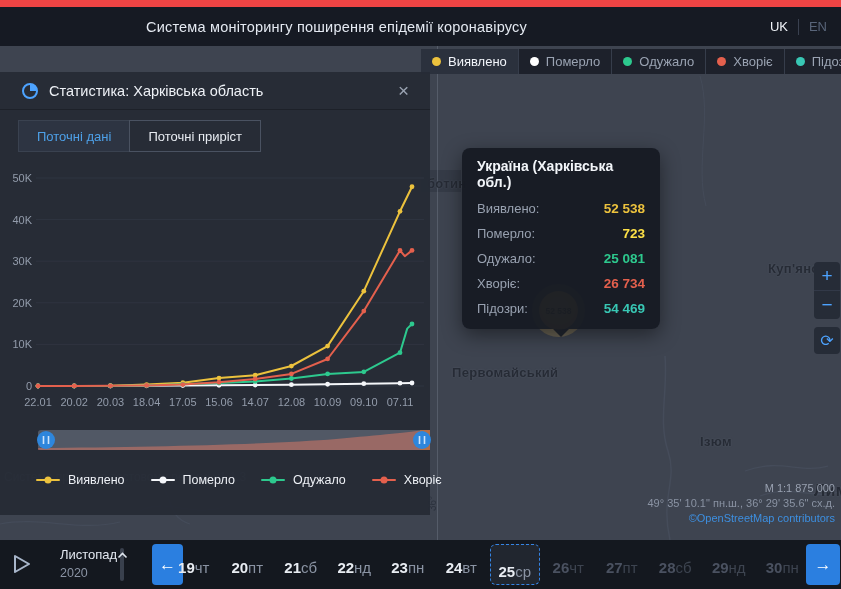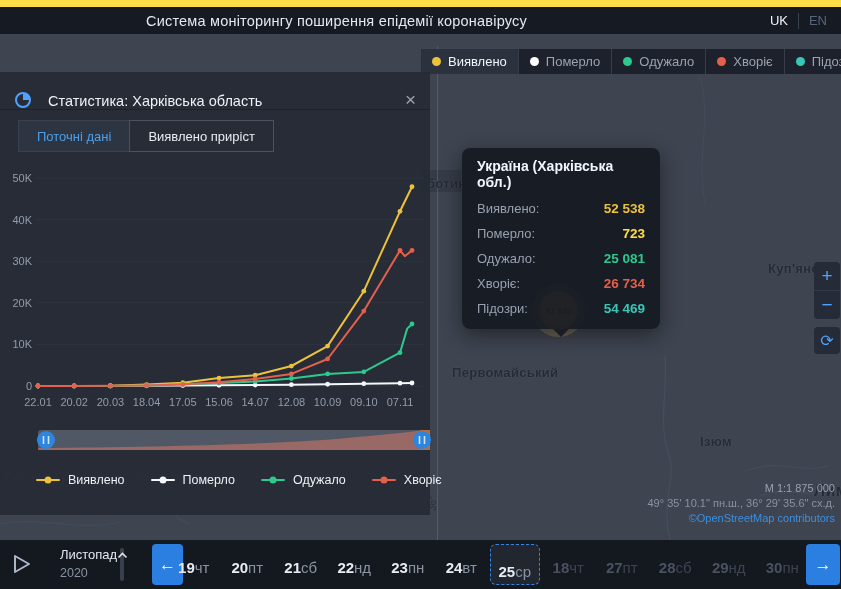--- a/index.html
+++ b/index.html
@@ -1,22 +1,22 @@
 <!DOCTYPE html>
 <html><head>
 <meta charset="utf-8">
 <style>
   html,body{margin:0;padding:0;background:#0a0c11;}
   *{box-sizing:border-box;}
   .stage{position:relative;width:841px;height:589px;overflow:hidden;background:#3e4450;
          font-family:"Liberation Sans","DejaVu Sans",sans-serif;color:#dfe5ee;}
 
   
-  .top-header{position:absolute;top:0;left:0;right:0;height:34px;background:#161a23;
-              border-top:7px solid #fde047;z-index:60;}
+  .top-header{position:absolute;top:0;left:0;right:0;height:46px;background:#161a23;
+              border-top:7px solid #ef4444;z-index:60;}
   .app-title{position:absolute;left:146px;top:50%;transform:translateY(-50%);
              font-size:14.5px;color:#e4e9f1;letter-spacing:.2px;}
   .lang-switch{position:absolute;right:14px;top:50%;transform:translateY(-50%);
                display:flex;align-items:center;gap:10px;font-size:13px;}
   .lang-uk{color:#f0f3f8;cursor:pointer;}
   .lang-sep{width:1px;height:16px;background:#3a4150;}
   .lang-en{color:#59657a;cursor:pointer;}
 
   
   .map{position:absolute;top:46px;left:0;width:841px;height:494px;background:#3e4450;}
@@ -48,21 +48,21 @@
               display:flex;align-items:stretch;z-index:16;}
   .cat-chip{display:flex;align-items:center;gap:7px;padding:0 11px;font-size:13px;color:#9aa3b2;
             cursor:pointer;white-space:nowrap;}
   .cat-chip.active{background:#2b313d;color:#f2f5fa;}
   .cat-chip + .cat-chip{border-left:1px solid #363d4b;}
   .cat-dot{width:9px;height:9px;border-radius:50%;flex:0 0 auto;}
 
   
   .panel{position:absolute;left:0;top:26px;width:430px;height:443px;background:rgba(38,43,54,.97);
          z-index:20;}
-  .panel-header{height:38px;display:flex;align-items:flex-end;gap:16px;padding:0 14px;
+  .panel-header{height:38px;display:flex;align-items:center;gap:10px;padding:0 21px;
                 border-bottom:1px solid #1d2129;}
   .panel-title{font-size:14.5px;color:#eef1f6;flex:1;}
   .panel-close{color:#9aa3b2;font-size:19px;line-height:1;cursor:pointer;}
   .tabs{display:flex;margin:10px 0 0 18px;}
   .tab{height:32px;display:flex;align-items:center;padding:0 18px;font-size:13px;cursor:pointer;}
   .tab.active{background:#2d3442;color:#4da0e8;border:1px solid #3a4250;border-right:none;}
   .tab:not(.active){color:#e8ecf2;border:1px solid #4a5261;}
   .chart-svg{position:absolute;left:0;top:96px;width:430px;height:250px;}
   .mini-slider{position:absolute;left:36px;top:356px;width:396px;height:24px;}
   .chart-legend{position:absolute;left:36px;top:401px;display:flex;gap:26px;align-items:center;}
@@ -175,21 +175,21 @@
       <svg width="18" height="18" viewBox="0 0 18 18">
         <circle cx="9" cy="9" r="7" fill="none" stroke="#4da3ff" stroke-width="2"></circle>
         <path d="M9,9 L9,2 A7,7 0 0 1 16,9 Z" fill="#4da3ff"></path>
       </svg>
       <span class="panel-title">Статистика: Харківська область</span>
       <span class="panel-close">×</span>
     </div>
 
     <div class="tabs">
       <div class="tab active">Поточні дані</div>
-      <div class="tab">Виявлено приріст</div>
+      <div class="tab">Поточні приріст</div>
     </div>
 
     <svg class="chart-svg" viewBox="0 0 430 250">
         <line x1="36" x2="424" y1="218" y2="218" stroke="#2f3440" stroke-width="1"></line>
         <text x="32" y="222" fill="#939cab" font-size="11" text-anchor="end">0</text>
         <line x1="36" x2="424" y1="176.4" y2="176.4" stroke="#2f3440" stroke-width="1"></line>
         <text x="32" y="180.4" fill="#939cab" font-size="11" text-anchor="end">10K</text>
         <line x1="36" x2="424" y1="134.8" y2="134.8" stroke="#2f3440" stroke-width="1"></line>
         <text x="32" y="138.8" fill="#939cab" font-size="11" text-anchor="end">20K</text>
         <line x1="36" x2="424" y1="93.19999999999999" y2="93.19999999999999" stroke="#2f3440" stroke-width="1"></line>
@@ -403,21 +403,21 @@
           </div>
         </div>
         <div class="day selected">
           <div class="day-inner">
             <div class="day-num">25</div>
             <div class="day-dow">ср</div>
           </div>
         </div>
         <div class="day dim">
           <div class="day-inner">
-            <div class="day-num">18</div>
+            <div class="day-num">26</div>
             <div class="day-dow">чт</div>
           </div>
         </div>
         <div class="day dim">
           <div class="day-inner">
             <div class="day-num">27</div>
             <div class="day-dow">пт</div>
           </div>
         </div>
         <div class="day dim">

